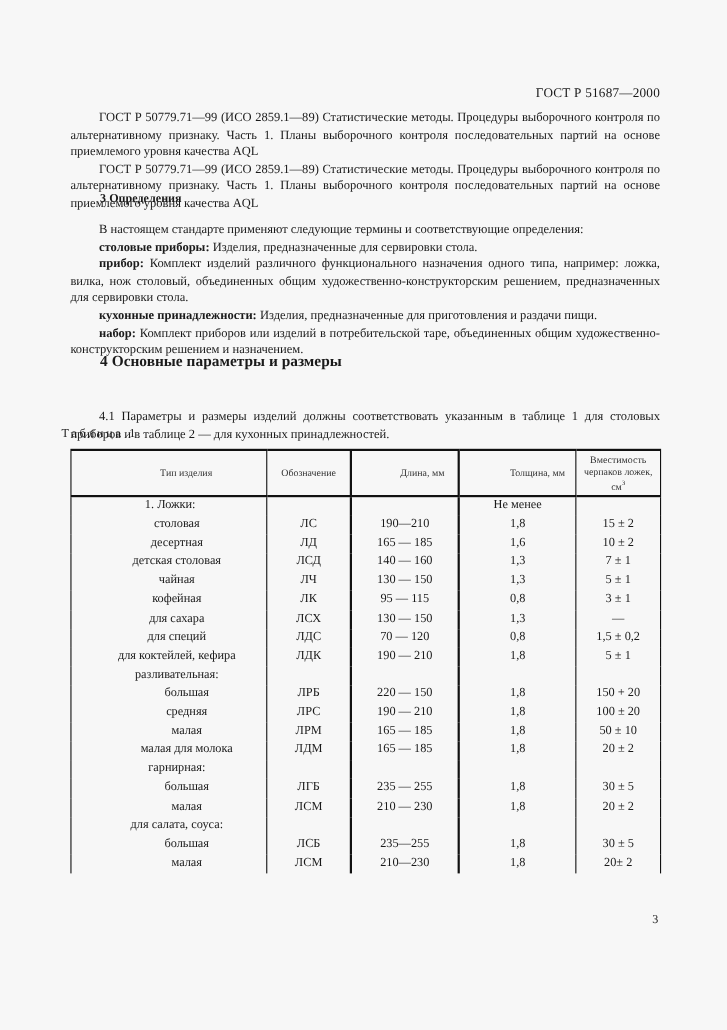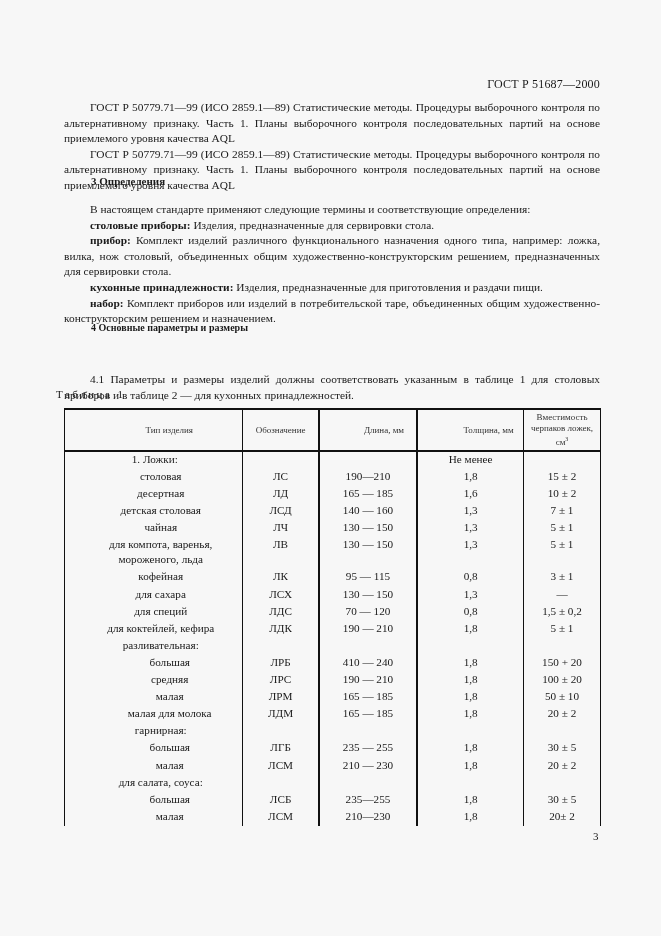--- a/index.html
+++ b/index.html
@@ -19,21 +19,21 @@
   .body-text p { margin: 0; text-indent: 26px; }
   .ref { top: 100px; }
   .h3 {
     position: absolute; left: 91px; top: 175px;
     font-weight: bold; font-size: 11px;
   }
   .defs { top: 202px; }
   .defs b { font-weight: bold; }
   .h4 {
     position: absolute; left: 91px; top: 322px;
-    font-weight: bold; font-size: 10px;
+    font-weight: bold; font-size: 14px;
   }
   .p41 { top: 372px; }
   .table-caption {
     position: absolute; left: 56px; top: 388px;
     font-size: 11px; letter-spacing: 2.5px;
   }
   table {
     position: absolute; left: 64px; top: 408px; width: 537px;
     border-collapse: collapse; font-size: 11.2px;
   }
@@ -125,27 +125,20 @@
         <td class="thick">1,3</td>
         <td>7 ± 1</td>
       </tr>
       <tr>
         <td class="name ind1">чайная</td>
         <td>ЛЧ</td>
         <td class="thick">130 — 150</td>
         <td class="thick">1,3</td>
         <td>5 ± 1</td>
       </tr>
-      <tr class="tall">
-        <td class="name ind1">для компота, варенья, мороженого, льда</td>
-        <td>ЛВ</td>
-        <td class="thick">130 — 150</td>
-        <td class="thick">1,3</td>
-        <td>5 ± 1</td>
-      </tr>
       <tr>
         <td class="name ind1">кофейная</td>
         <td>ЛК</td>
         <td class="thick">95 — 115</td>
         <td class="thick">0,8</td>
         <td>3 ± 1</td>
       </tr>
       <tr>
         <td class="name ind1">для сахара</td>
         <td>ЛСХ</td>
@@ -170,21 +163,21 @@
       <tr>
         <td class="name ind1">разливательная:</td>
         <td></td>
         <td class="thick"></td>
         <td class="thick"></td>
         <td></td>
       </tr>
       <tr>
         <td class="name ind2">большая</td>
         <td>ЛРБ</td>
-        <td class="thick">410 — 240</td>
+        <td class="thick">220 — 150</td>
         <td class="thick">1,8</td>
         <td>150 + 20</td>
       </tr>
       <tr>
         <td class="name ind2">средняя</td>
         <td>ЛРС</td>
         <td class="thick">190 — 210</td>
         <td class="thick">1,8</td>
         <td>100 ± 20</td>
       </tr>

